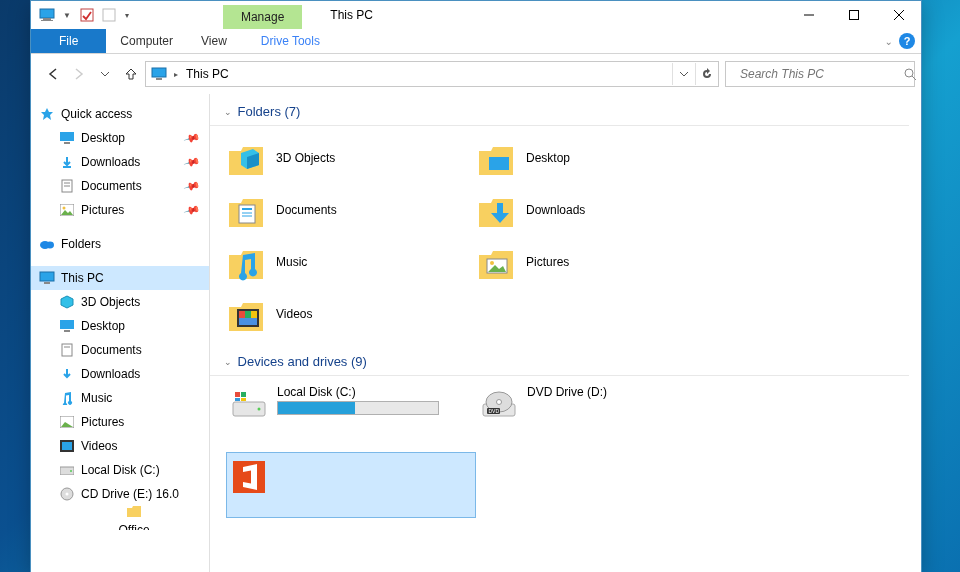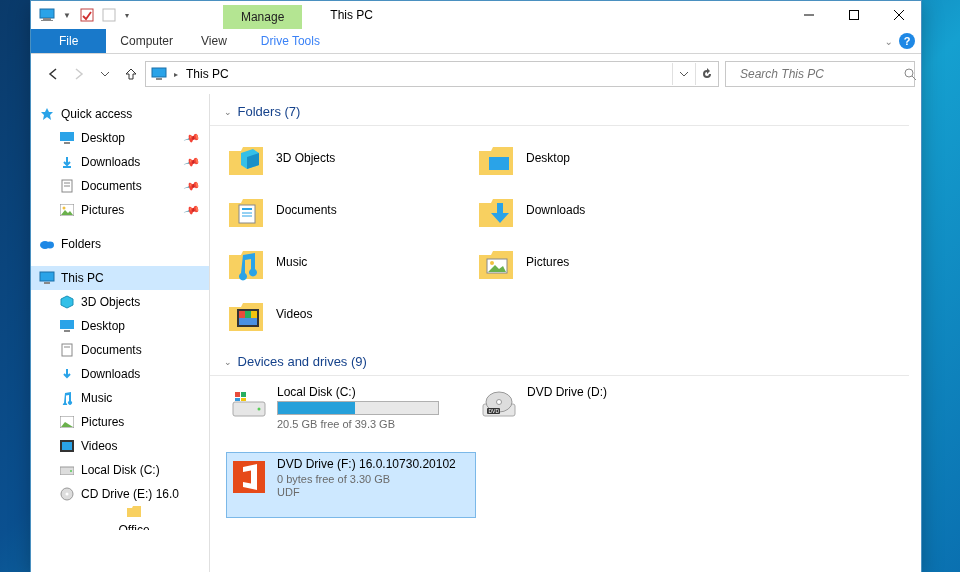--- a/index.html
+++ b/index.html
@@ -443,21 +443,20 @@
                 <rect x="10" y="4" width="5" height="5" fill="#27ae60"></rect>
                 <rect x="4" y="10" width="5" height="3" fill="#3498db"></rect>
                 <rect x="10" y="10" width="5" height="3" fill="#f1c40f"></rect>
               </svg>
             </span>
           <div class="dinfo">
             <div class="dname">Local Disk (C:)</div>
             <div class="dbar">
                 <div class="fill" id="cfill" style="width: 48%;"></div>
               </div>
-            <div class="dsub">20.5 GB free of 39.3 GB</div>
           </div>
         </div>
         <div class="drive">
           <span class="dic">
               <svg width="36" height="34">
                 <rect x="2" y="16" width="32" height="12" rx="2" fill="#e6e6e6" stroke="#aaa"></rect>
                 <ellipse cx="18" cy="14" rx="13" ry="10" fill="#ddd" stroke="#999"></ellipse>
                 <circle cx="18" cy="14" r="2.5" fill="#fff" stroke="#999"></circle>
                 <rect x="6" y="20" width="13" height="6" rx="1" fill="#333"></rect>
                 <text x="7.5" y="25" font-size="5" fill="#fff" font-family="Arial">DVD</text>
@@ -467,23 +466,18 @@
             <div class="dname">DVD Drive (D:)</div>
           </div>
         </div>
         <div class="drive selected">
           <span class="dic">
               <svg width="36" height="36">
                 <rect x="2" y="2" width="32" height="32" fill="#e64a19"></rect>
                 <path d="M12 8 L26 5 L26 31 L12 28 L12 23 L20 24.5 L20 11.5 L12 13 Z" fill="#fff"></path>
               </svg>
             </span>
-          <div class="dinfo">
-            <div class="dname">DVD Drive (F:) 16.0.10730.20102</div>
-            <div class="dsub">0 bytes free of 3.30 GB</div>
-            <div class="dsub">UDF</div>
-          </div>
         </div>
       </div>
     </div>
   </div>
 
 </div>
 
 </body></html>

